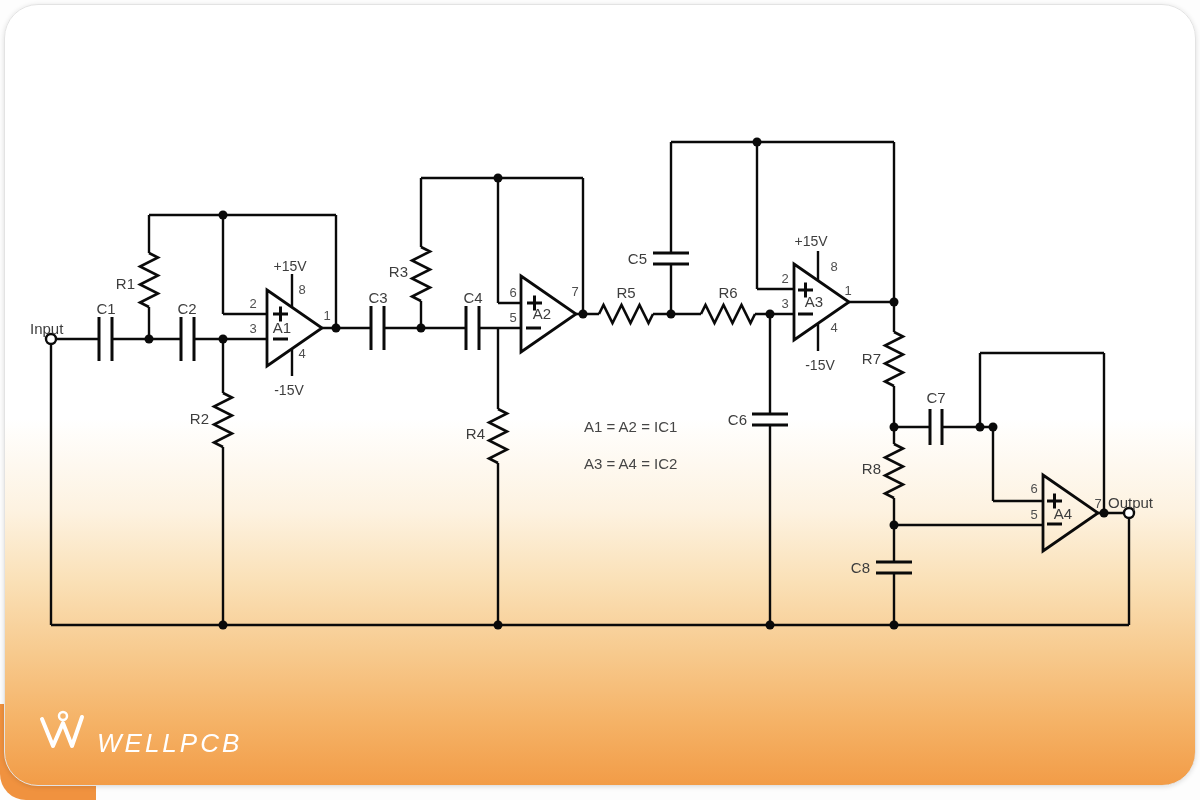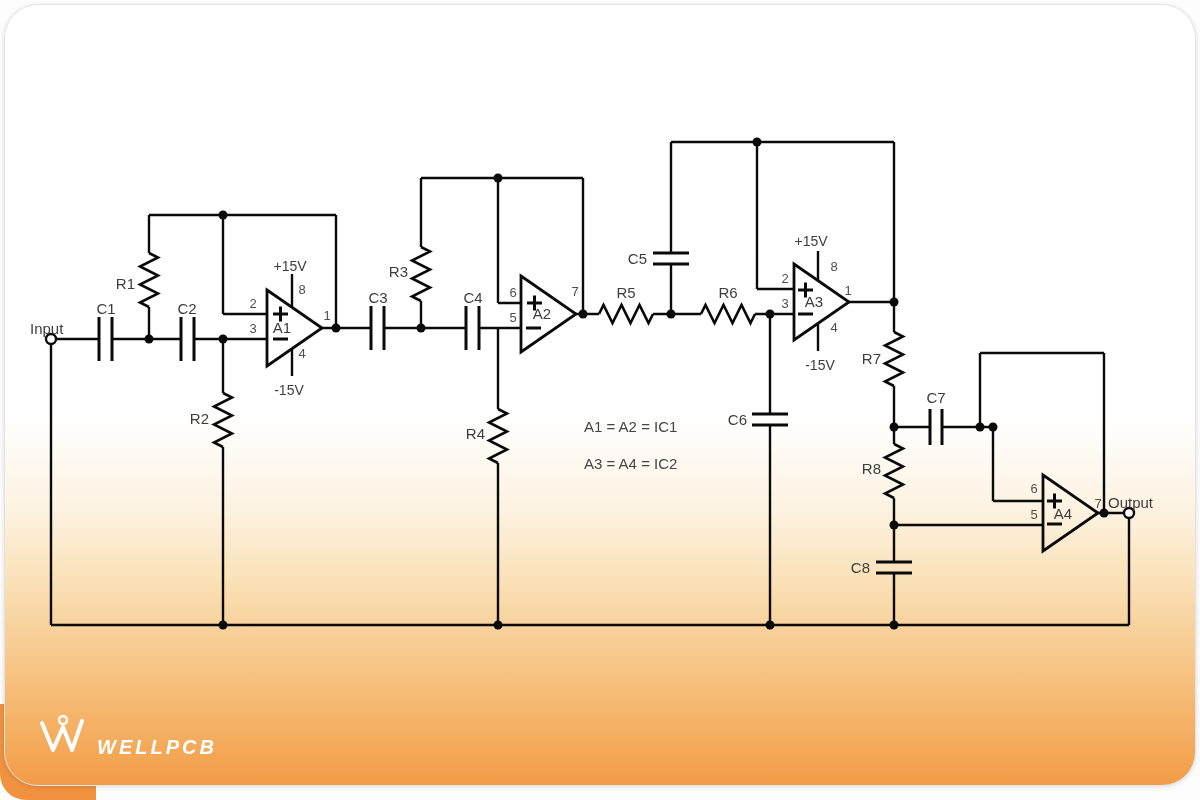--- a/index.html
+++ b/index.html
@@ -38,21 +38,21 @@
   .sup{font-size:14px;fill:var(--component_label,#3d3d3d);}
   .note{font-size:15px;fill:var(--note,#454545);}
   .io{font-size:15px;fill:var(--component_label,#3d3d3d);}
   .tm{text-anchor:middle;} .te{text-anchor:end;} .ts{text-anchor:start;}
   .logo{
     position:absolute;left:32px;bottom:26px;
     display:flex;align-items:center;gap:10px;
   }
   .logo-text{
     color:var(--logo,#ffffff);
-    font-size:20px;font-weight:700;font-style:italic;
+    font-size:26px;font-weight:400;font-style:italic;
     letter-spacing:3px;
     margin-top:29px;
   }
 </style>
 </head>
 <body>
 
 <div class="page">
   <div class="card-back"></div>
   <div class="card">

